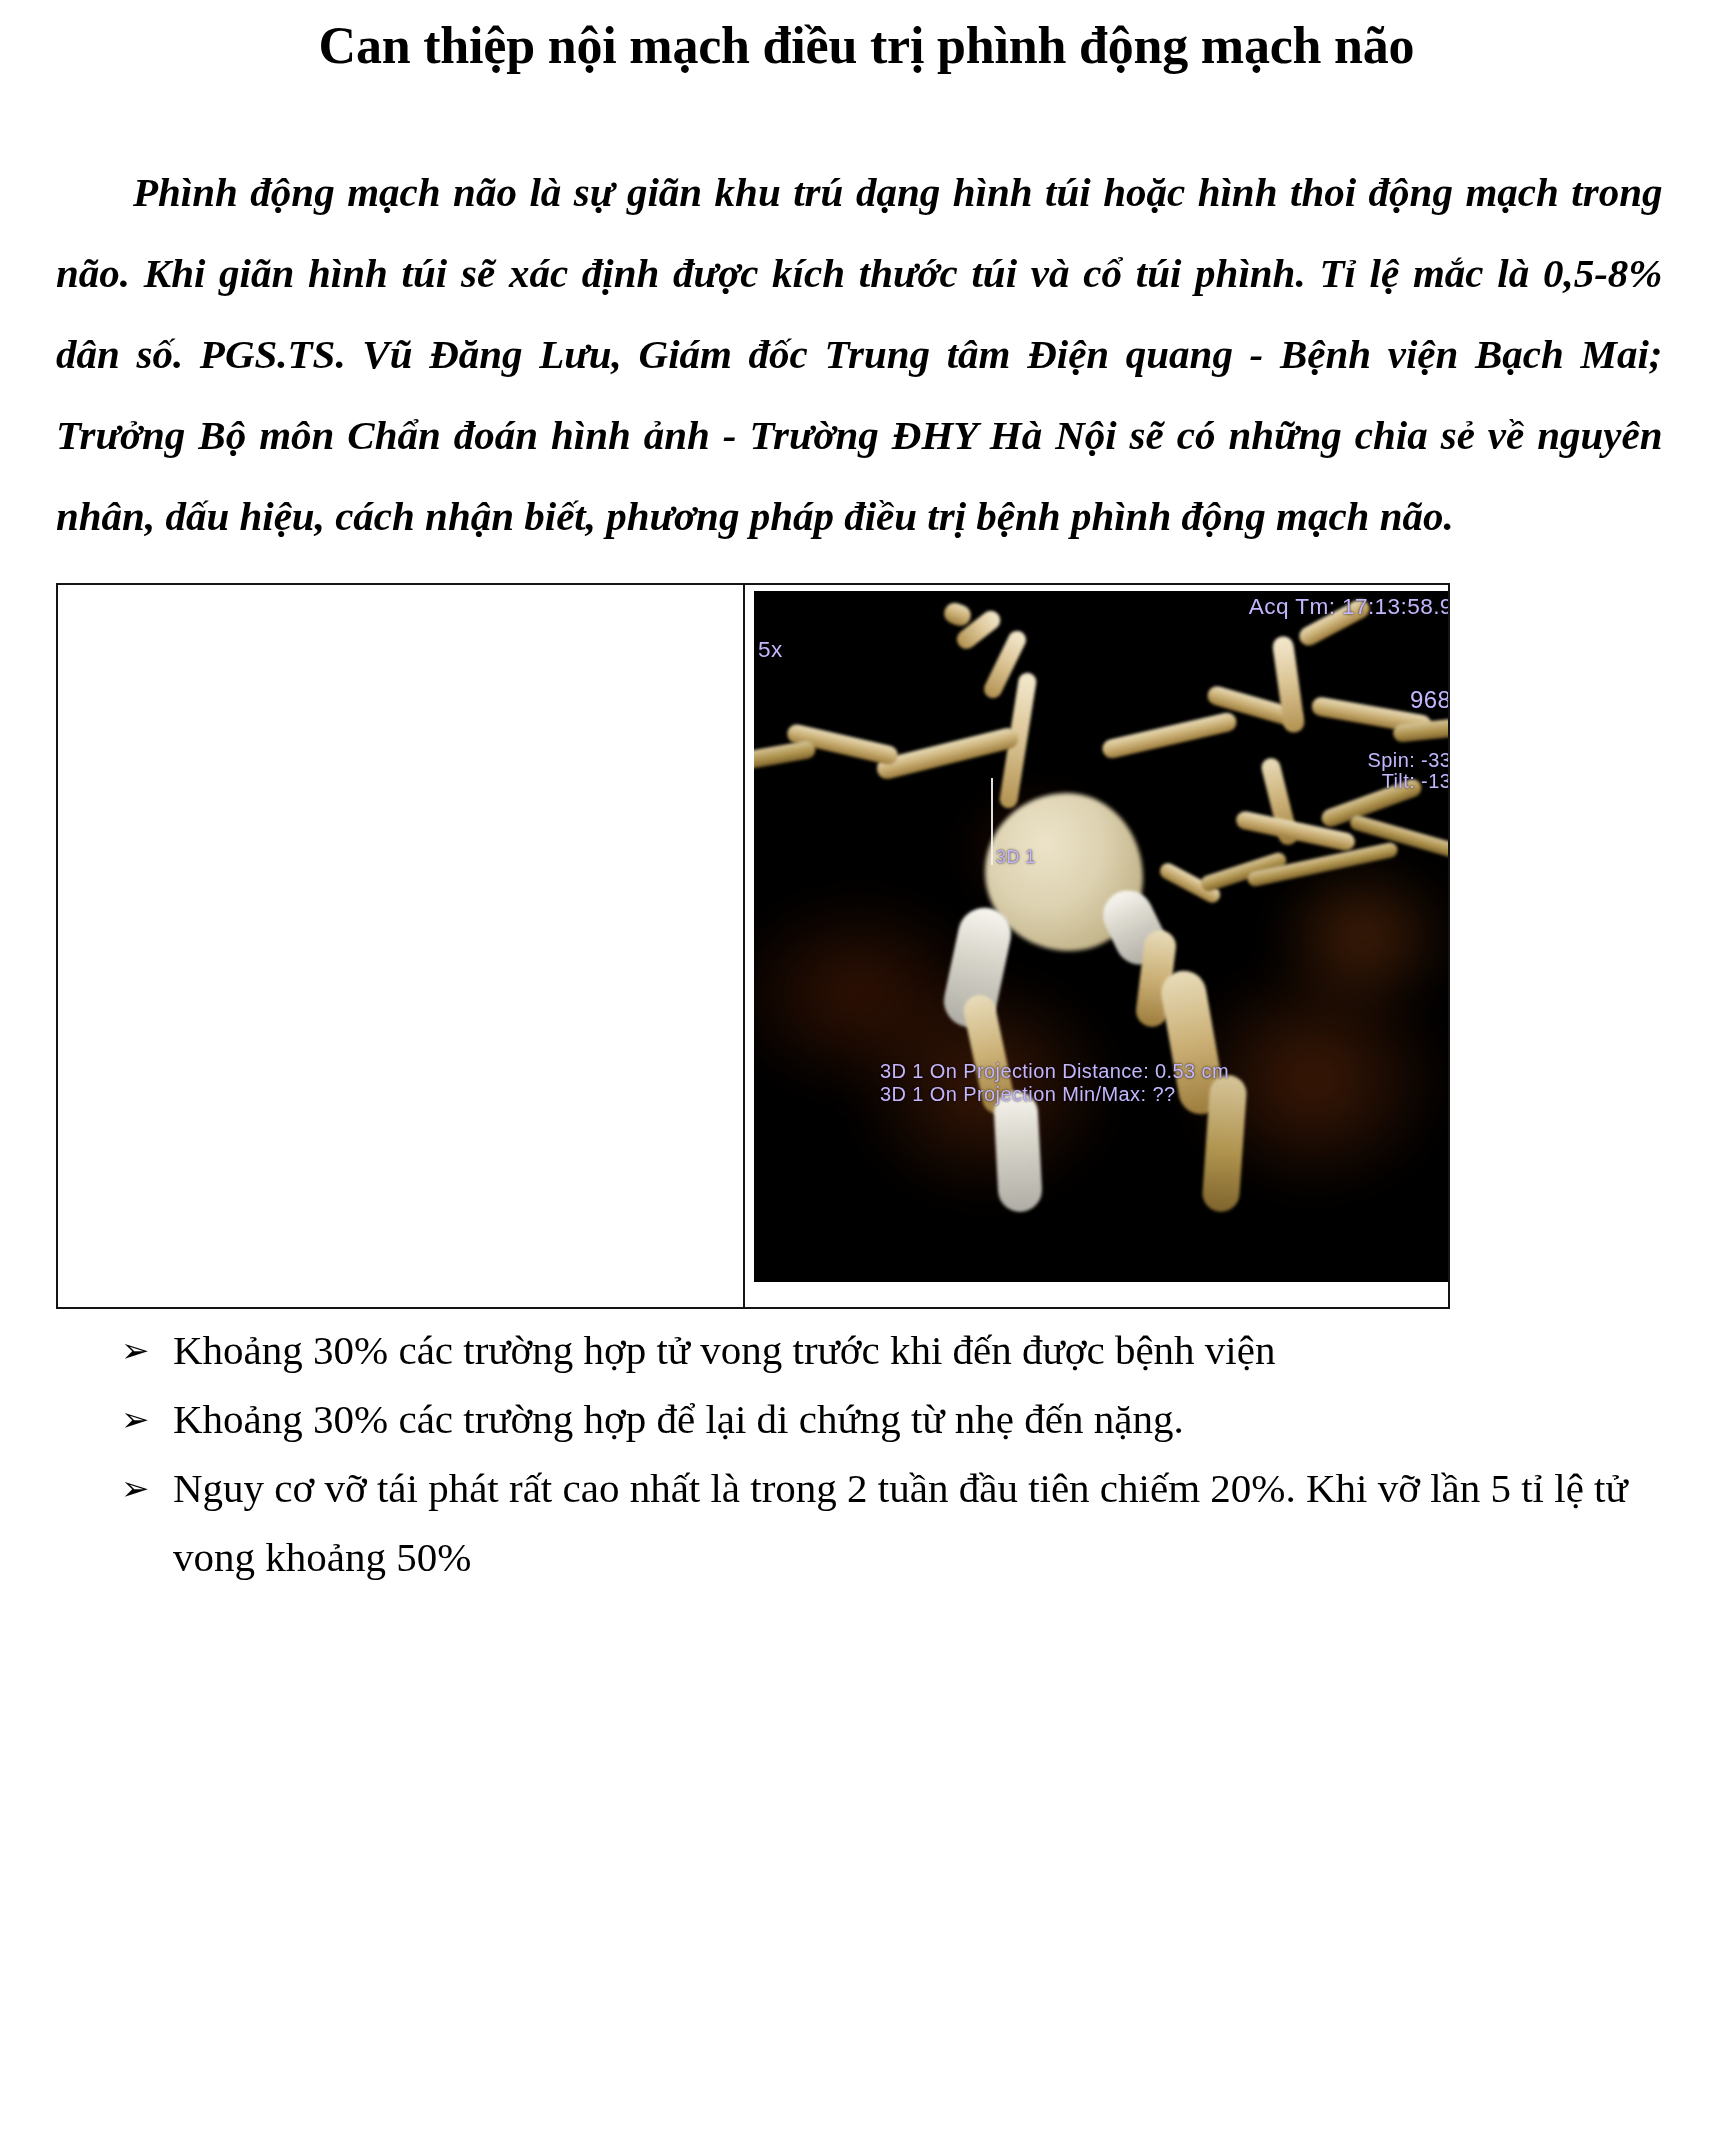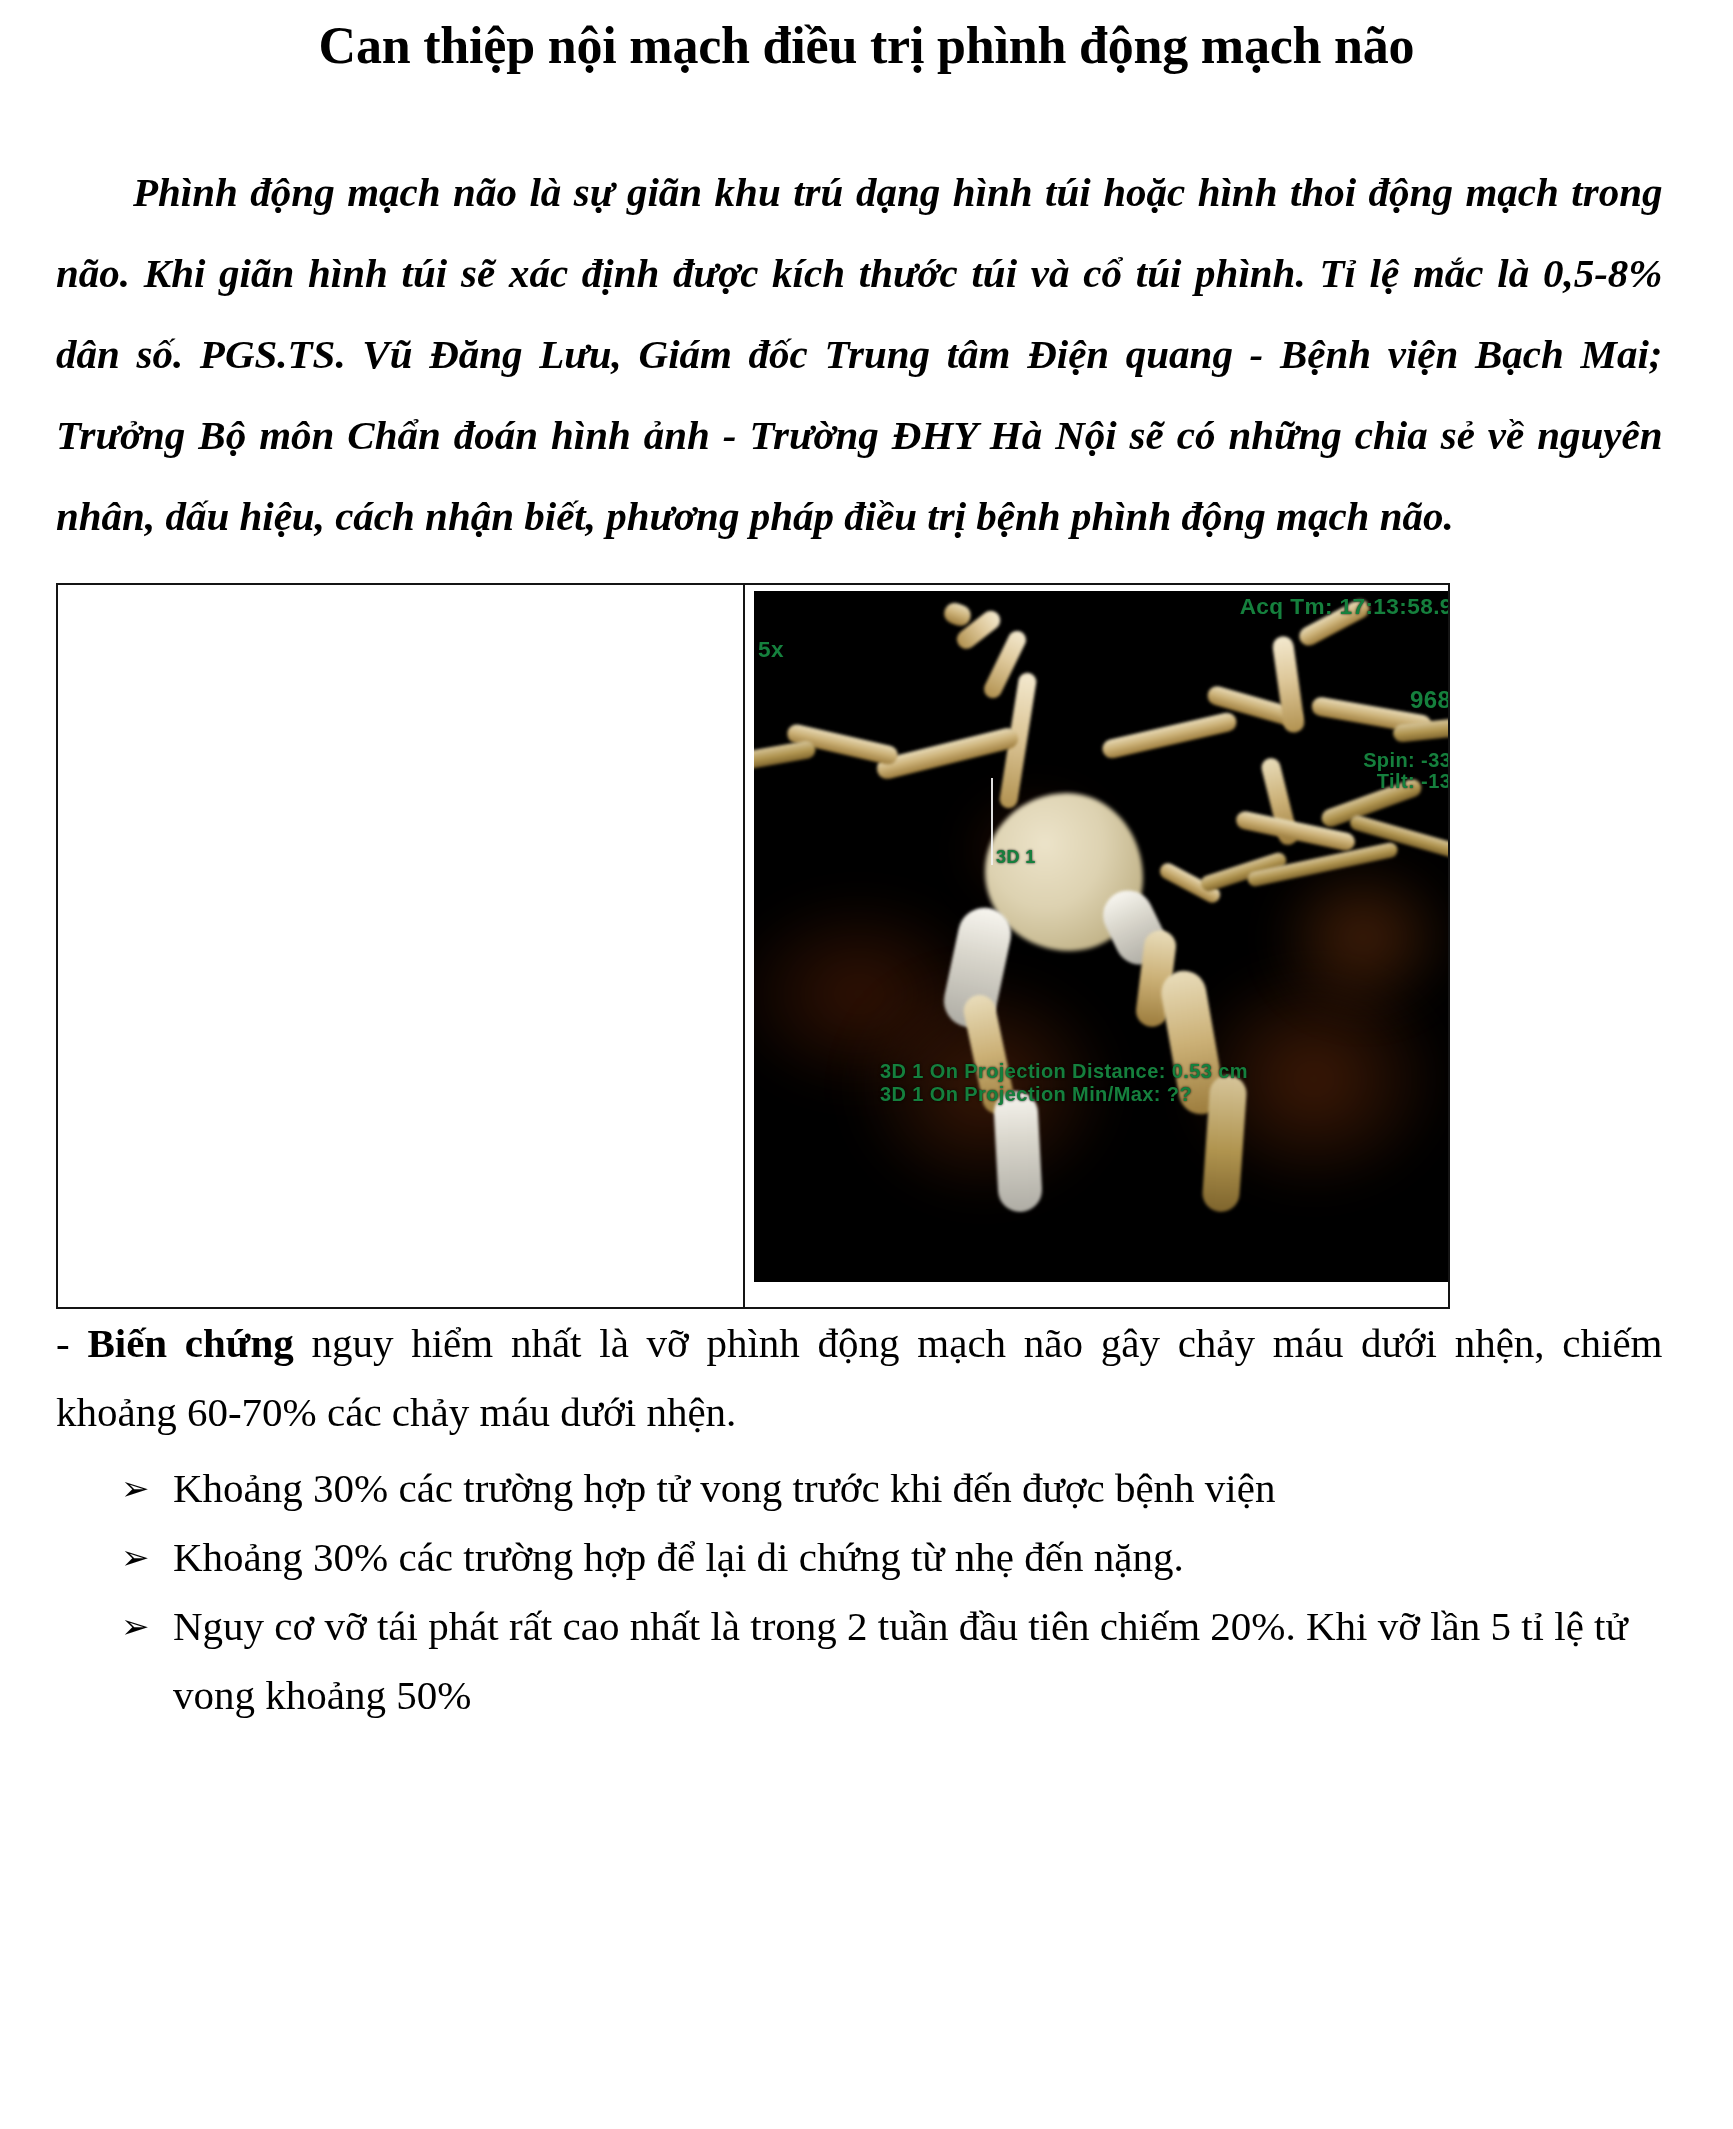--- a/index.html
+++ b/index.html
@@ -131,27 +131,26 @@
     position: absolute;
     left: 237px; top: 187px;
     width: 1.6px; height: 87px;
     background: #f2f2f2;
     opacity: 0.92;
   }
 
   
   .ov {
     position: absolute;
-    color: #15803d;
+    color: #c4b5fd;
     font-family: "Liberation Sans", "DejaVu Sans", sans-serif;
     font-size: 20px;
     letter-spacing: 0.4px;
     white-space: nowrap;
     text-shadow: 0 0 2.4px rgba(0,0,0,0.95);
-    font-weight: bold;
   }
   .ov-acq   { right: -4.8px; top: 3.2px; font-size: 22.6px; }
   .ov-zoom  { left: 4px;  top: 46px; font-size: 22.6px; }
   .ov-num   { right: -3.2px; top: 95px; font-size: 24px; }
   .ov-spin  { right: -3.2px; top: 158px; }
   .ov-tilt  { right: -3.2px; top: 179px; }
   .ov-label { left: 242px; top: 256px; font-size: 18px; }
   .ov-dist  { left: 126px; top: 469px; }
   .ov-mm    { left: 126px; top: 492px; }
 
@@ -259,21 +258,20 @@
           <div class="ov ov-label">3D 1</div>
           <div class="ov ov-dist">3D 1 On Projection Distance: 0.53 cm</div>
           <div class="ov ov-mm">3D 1 On Projection Min/Max: ??</div>
 
         </div>
       </div>
     </div>
   </div>
 
 
-  <p class="body-line first-para"><span>- </span><b>Biến chứng</b><span> nguy hiểm nhất là vỡ phình động mạch não gây chảy máu dưới nhện, chiếm khoảng 60-70% các chảy máu dưới nhện.</span></p>
 
 
   <div class="bullet-list">
     <div class="bullet-item">
       <span class="bullet-marker">➢</span>
       <span class="bullet-text">Khoảng 30% các trường hợp tử vong trước khi đến được bệnh viện</span>
     </div>
     <div class="bullet-item">
       <span class="bullet-marker">➢</span>
       <span class="bullet-text">Khoảng 30% các trường hợp để lại di chứng từ nhẹ đến nặng.</span>

